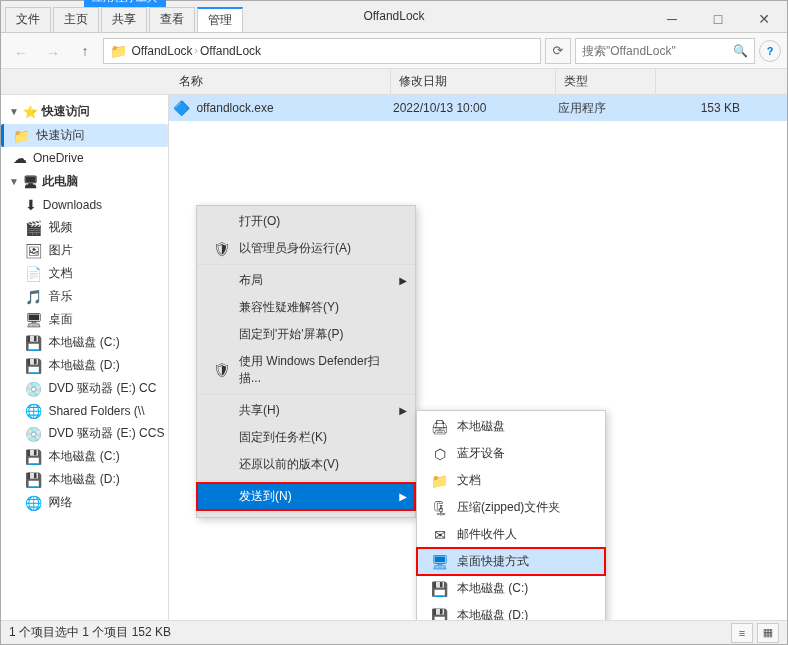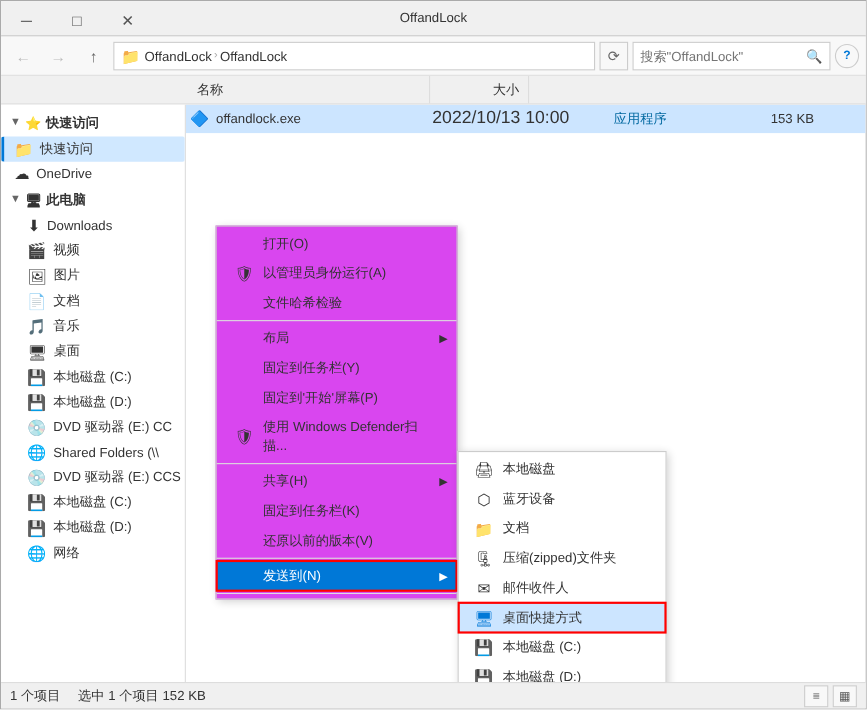--- a/index.html
+++ b/index.html
@@ -252,33 +252,32 @@
     .file-item.selected { background: #cce5ff; }
     .file-name {
       width: 220px;
       display: flex;
       align-items: center;
       gap: 6px;
       font-size: 12px;
       color: #333;
     }
     .file-icon { font-size: 14px; }
-    .file-date { width: 165px; font-size: 16px; color: #333; }
-    .file-type { width: 100px; font-size: 12px; color: #0369a1; }
+    .file-date { width: 165px; font-size: 12px; color: #333; }
+    .file-type { width: 100px; font-size: 12px; color: #404040; }
     .file-size { width: 90px; font-size: 12px; color: #333; text-align: right; padding-right: 8px; }
 
     
     .statusbar {
       height: 24px;
       background: #f0f0f0;
       border-top: 1px solid #ddd;
       display: flex;
       align-items: center;
       padding: 0 8px;
-      gap: 16px;
       font-size: 12px;
       color: #333;
     }
     .statusbar-right {
       margin-left: auto;
       display: flex;
       gap: 4px;
     }
     .view-btn {
       width: 22px;
@@ -292,21 +291,21 @@
       font-size: 11px;
       color: #555;
     }
 
     
     .context-menu {
       position: absolute;
       top: 110px;
       left: 195px;
       width: 220px;
-      background: #d946ef;
+      background: #e5e5e5;
       border: 1px solid #ccc;
       box-shadow: 2px 2px 8px rgba(0,0,0,0.2);
       z-index: 100;
       padding: 2px 0;
     }
     .ctx-item {
       display: flex;
       align-items: center;
       padding: 5px 16px;
       font-size: 12px;
@@ -369,20 +368,33 @@
       width: 18px;
       text-align: center;
     }
   </style>
 </head>
 <body>
 
 <div class="window">
 
   <div class="titlebar">
+    <div class="titlebar-tabs">
+
+      <div style="display:flex;flex-direction:column;align-items:center;margin-left:4px;">
+        <div class="tab-apptools" style="font-size:11px;padding:2px 8px;background:#1e90ff;color:#fff;border-radius:2px 2px 0 0;">应用程序工具</div>
+        <div style="display:flex;">
+          <div class="tab" style="font-size:12px;padding:3px 10px;">文件</div>
+          <div class="tab" style="font-size:12px;padding:3px 10px;">主页</div>
+          <div class="tab" style="font-size:12px;padding:3px 10px;">共享</div>
+          <div class="tab" style="font-size:12px;padding:3px 10px;">查看</div>
+          <div class="tab active" style="font-size:12px;padding:3px 10px;">管理</div>
+        </div>
+      </div>
+    </div>
     <div class="titlebar-title">OffandLock</div>
     <div class="titlebar-controls">
       <button class="ctrl-btn">─</button>
       <button class="ctrl-btn">□</button>
       <button class="ctrl-btn close">✕</button>
     </div>
   </div>
 
   <div class="addressbar">
     <button class="nav-btn disabled">←</button>
@@ -399,21 +411,22 @@
     <div class="refresh-btn">⟳</div>
     <div class="search-box">
       <input type="text" placeholder="搜索&quot;OffandLock&quot;" style="">
       <span class="search-icon">🔍</span>
     </div>
     <button class="nav-btn" style="width:22px;height:22px;border:1px solid #ccc;border-radius:50%;font-size:11px;color:#0078d7;font-weight:bold;">?</button>
   </div>
 
   <div class="col-headers">
     <div class="col-header col-name">名称</div>
-    <div class="col-header col-size">大小</div>
+    <div class="col-header col-date">修改日期</div>
+    <div class="col-header col-type">类型</div>
   </div>
 
   <div class="main-area">
 
     <div class="sidebar">
       <div class="section-header">
         <span class="section-expand">▼</span>
         <span style="color:#0078d7;">⭐</span>
         <span>快速访问</span>
       </div>
@@ -505,33 +518,29 @@
 
     <div class="context-menu">
       <div class="ctx-item">
         <span class="ctx-icon"></span>
         <span>打开(O)</span>
       </div>
       <div class="ctx-item">
         <span class="ctx-icon">🛡</span>
         <span>以管理员身份运行(A)</span>
       </div>
-      <div class="ctx-item">
-        <span class="ctx-icon"></span>
-        <span>文件哈希检验</span>
-      </div>
       <div class="ctx-divider"></div>
       <div class="ctx-item">
         <span class="ctx-icon"></span>
         <span>布局</span>
         <span class="submenu-arrow">▶</span>
       </div>
       <div class="ctx-item">
         <span class="ctx-icon"></span>
-        <span>固定到任务栏(Y)</span>
+        <span>兼容性疑难解答(Y)</span>
       </div>
       <div class="ctx-item">
         <span class="ctx-icon"></span>
         <span>固定到'开始'屏幕(P)</span>
       </div>
       <div class="ctx-item">
         <span class="ctx-icon">🛡</span>
         <span>使用 Windows Defender扫描...</span>
       </div>
       <div class="ctx-divider"></div>

